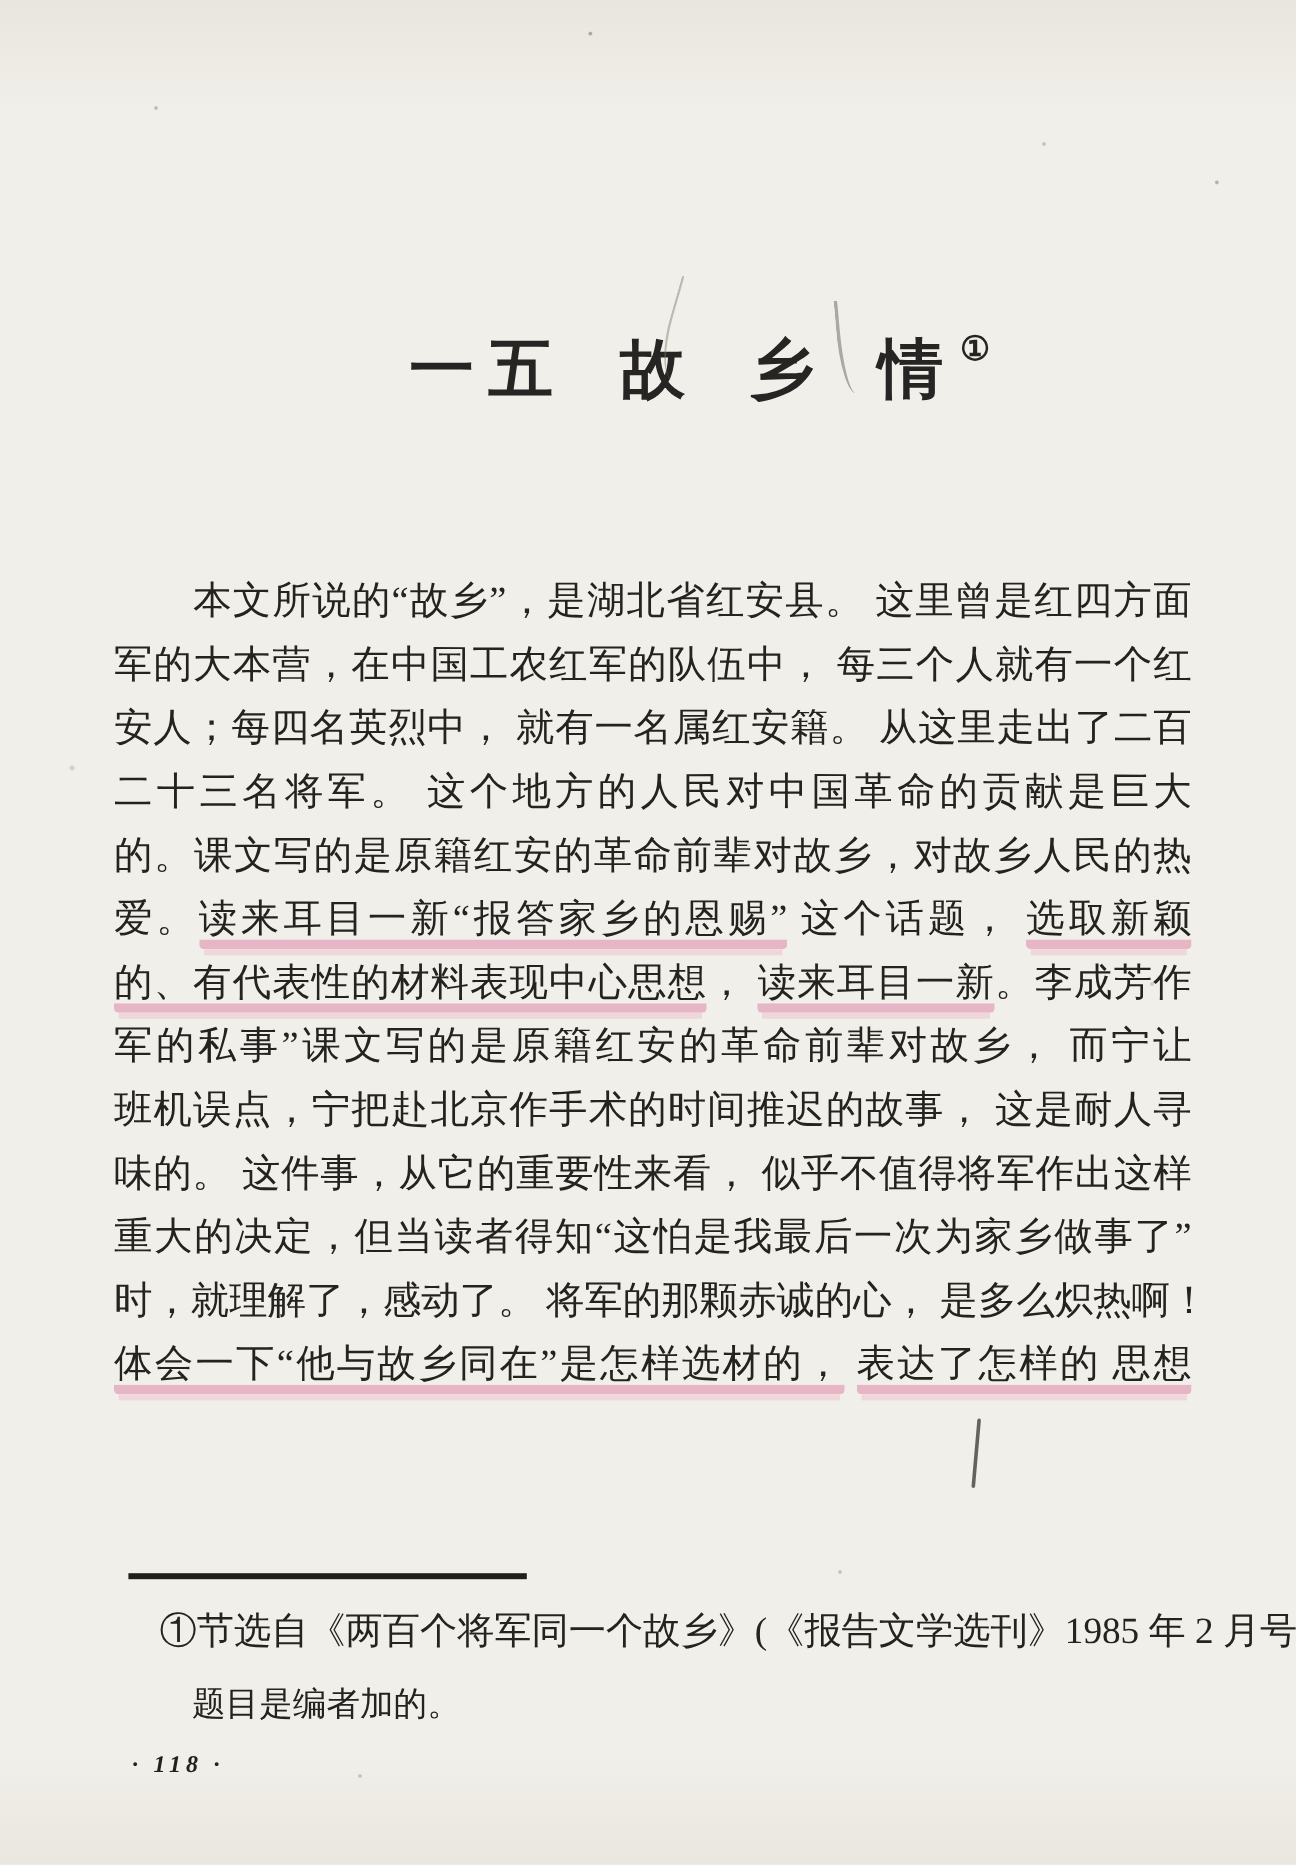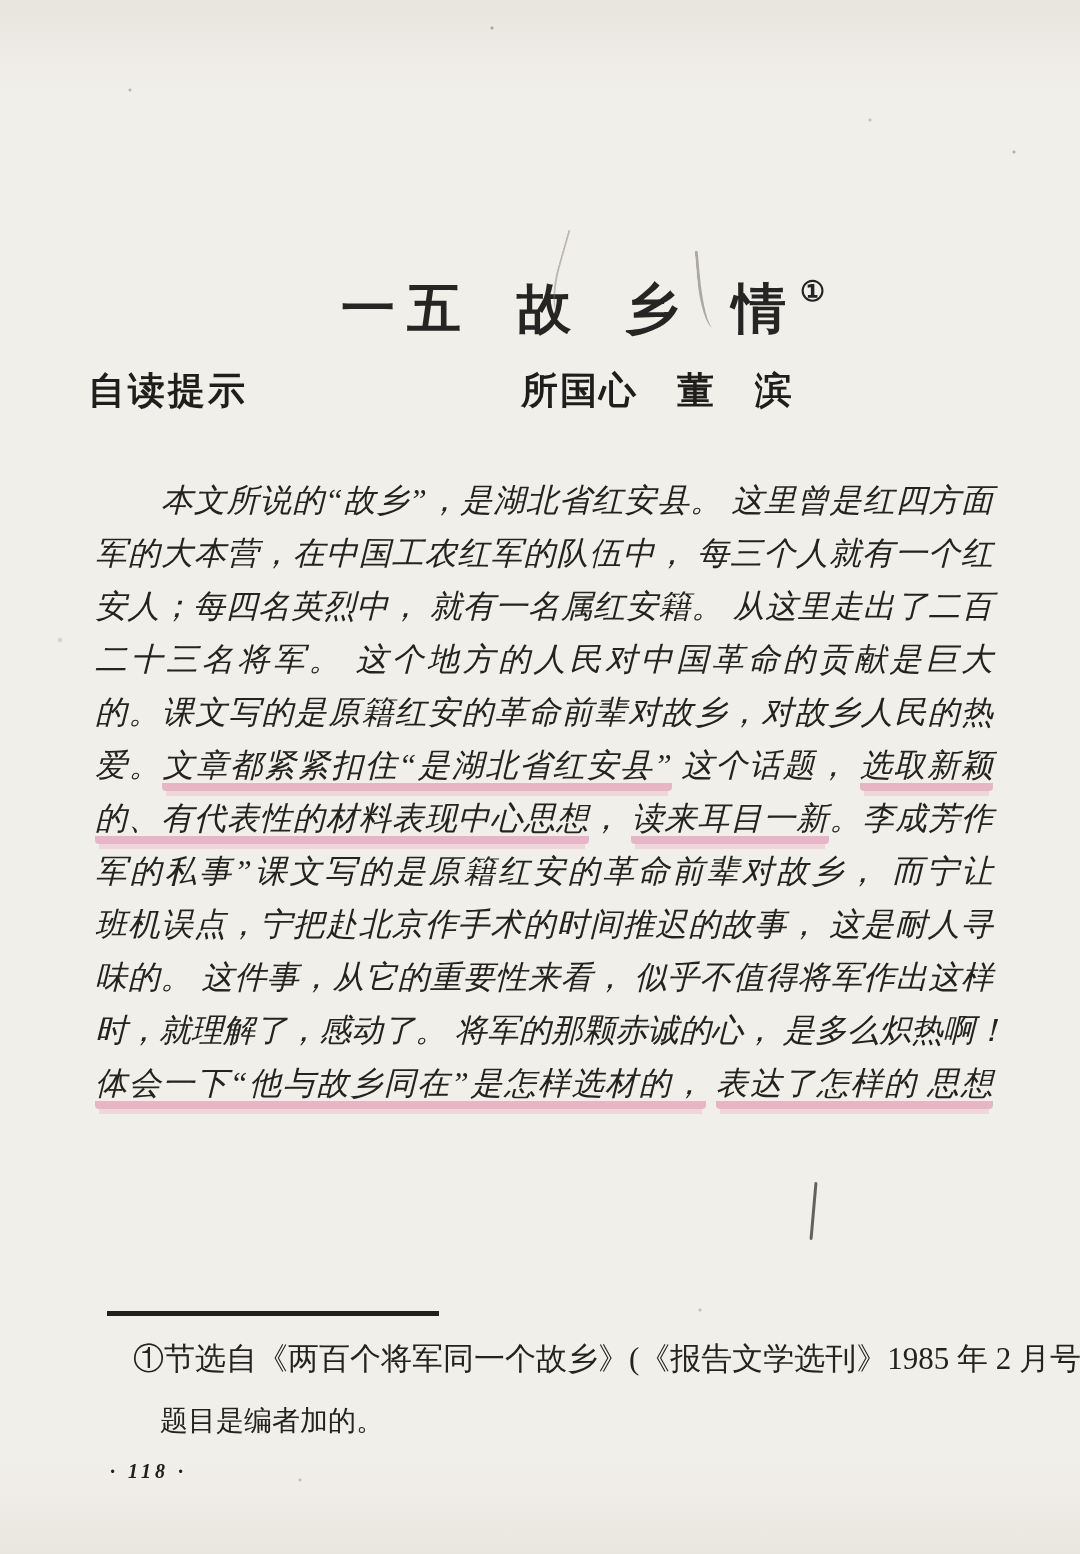--- a/index.html
+++ b/index.html
@@ -37,21 +37,21 @@
     position:absolute;left:88px;top:0;height:50px;line-height:50px;
     font-family:"Liberation Sans","DejaVu Sans",sans-serif;
     font-weight:bold;font-size:37px;letter-spacing:3px;color:#1f1e1c;
   }
   .authors{
     position:absolute;left:50%;top:0;transform:translateX(-7%);
     height:50px;line-height:50px;font-weight:bold;font-size:37px;
     letter-spacing:2px;color:#1f1e1c;white-space:nowrap;
   }
   
-  .body-text{position:absolute;top:474px;left:95px;width:898px;font-style:italic;}
+  .body-text{position:absolute;top:474px;left:95px;width:898px;}
   .line{
     height:53px;line-height:53px;font-size:32px;
     text-align:justify;text-align-last:justify;
     white-space:nowrap;color:#242320;
   }
   .line.indent{padding-left:66px;}
   .line.no-just{text-align-last:left;}
   .u{
     border-bottom:8px solid rgba(222,146,176,.62);
     border-radius:4px;
@@ -74,36 +74,33 @@
 </style>
 </head>
 <body>
 
 <div class="page">
 
   <div class="title-row">
     <span class="lesson-no">一五</span><span class="title-gap"></span><span class="title-main">故 乡 情</span><span class="title-ref">①</span>
   </div>
 
-  <div class="byline-row">
-    <span class="section-label">自读提示</span>
-    <span class="authors">所国心　董　滨</span>
-  </div>
 
   <div class="body-text">
       <div class="line indent"><span>本文所说的“故乡”，是湖北省红安县。 这里曾是红四方面</span></div>
       <div class="line"><span>军的大本营，在中国工农红军的队伍中， 每三个人就有一个红</span></div>
       <div class="line"><span>安人；每四名英烈中， 就有一名属红安籍。 从这里走出了二百</span></div>
       <div class="line"><span>二十三名将军。 这个地方的人民对中国革命的贡献是巨大</span></div>
       <div class="line"><span>的。课文写的是原籍红安的革命前辈对故乡，对故乡人民的热</span></div>
-      <div class="line"><span>爱。</span><span class="u">文章都紧紧扣住“是湖北省红安县”</span><span> 这个话题， </span><span class="u">选取新颖</span></div>
+      <div class="line"><span>爱。</span><span class="u">读来耳目一新“报答家乡的恩赐”</span><span> 这个话题， </span><span class="u">选取新颖</span></div>
       <div class="line"><span class="u">的、有代表性的材料表现中心思想</span><span>， </span><span class="u">读来耳目一新</span><span>。李成芳作</span></div>
       <div class="line"><span>军的私事”课文写的是原籍红安的革命前辈对故乡， 而宁让</span></div>
       <div class="line"><span>班机误点，宁把赴北京作手术的时间推迟的故事， 这是耐人寻</span></div>
       <div class="line"><span>味的。 这件事，从它的重要性来看， 似乎不值得将军作出这样</span></div>
+      <div class="line"><span>重大的决定，但当读者得知“这怕是我最后一次为家乡做事了”</span></div>
       <div class="line"><span>时，就理解了，感动了。 将军的那颗赤诚的心， 是多么炽热啊！</span></div>
       <div class="line"><span class="u">体会一下“他与故乡同在”是怎样选材的，</span><span> </span><span class="u">表达了怎样的 思想</span></div>
     </div>
 
   <div class="fn-divider"></div>
   <div class="fn-line1">①节选自《两百个将军同一个故乡》(《报告文学选刊》1985 年 2 月号)，</div>
   <div class="fn-line2">题目是编者加的。</div>
 
   <div class="page-no">· 118 ·</div>
 

